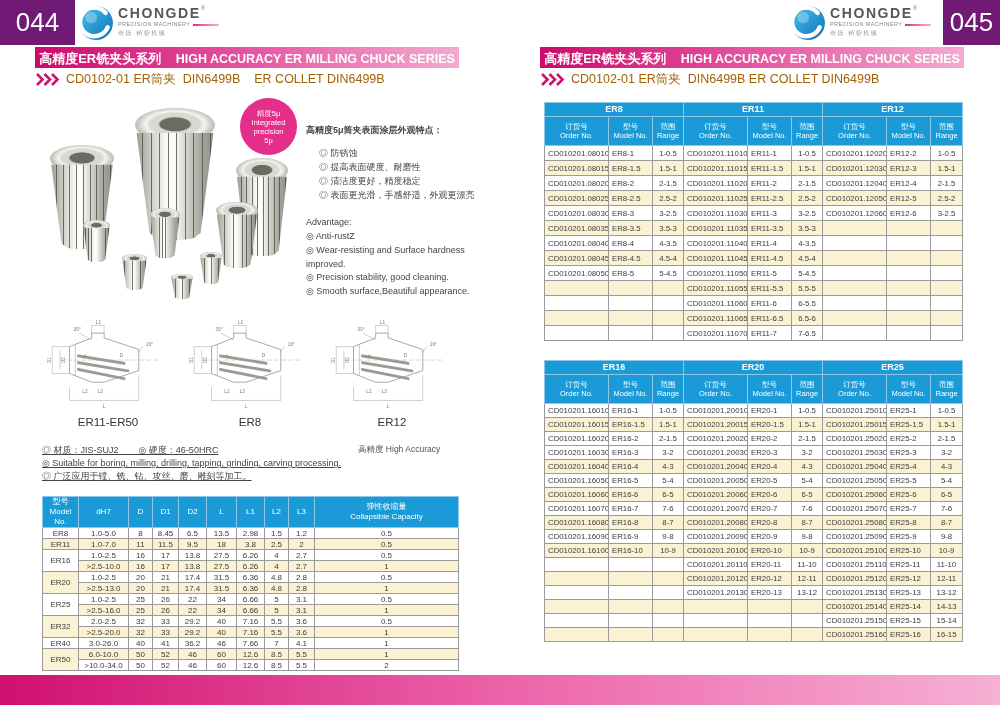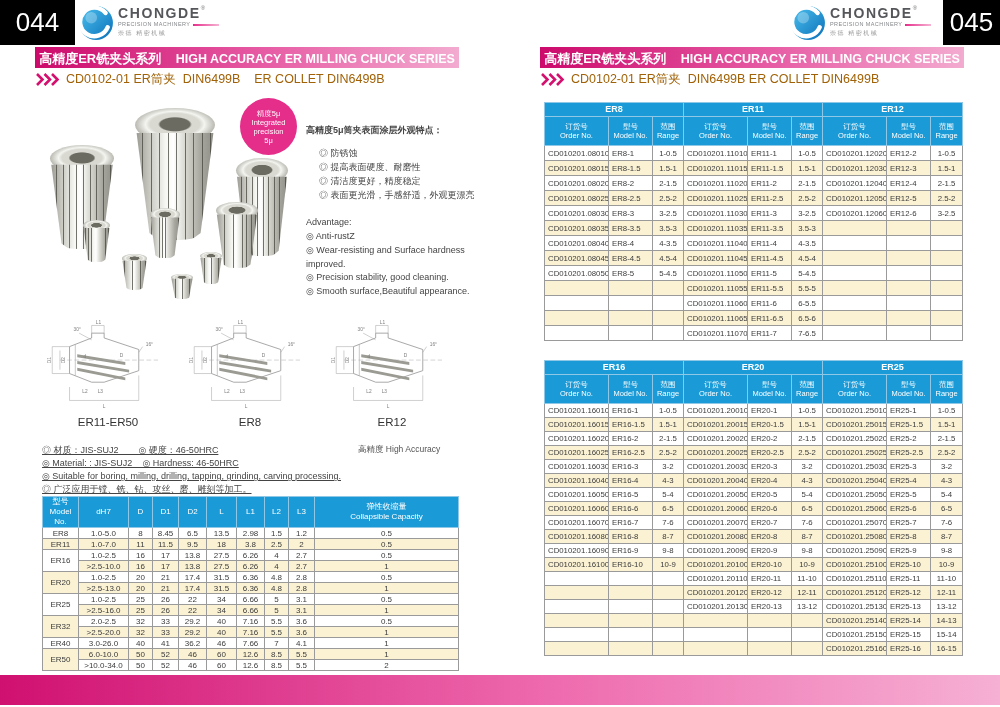--- a/index.html
+++ b/index.html
@@ -1,21 +1,21 @@
 <!DOCTYPE html>
 <html><head>
 <meta charset="utf-8">
 <style>
   html,body{margin:0;padding:0;}
   body{width:1000px;height:707px;position:relative;background:#fff;overflow:hidden;
        font-family:"Liberation Sans",sans-serif;color:#333;}
   .abs{position:absolute;}
 
   
-  .corner{background:#000000;color:#fff;font-size:26px;display:flex;align-items:center;justify-content:center;}
+  .corner{background:#701a75;color:#fff;font-size:26px;display:flex;align-items:center;justify-content:center;}
   #corner-left{left:0;top:0;width:75px;height:45px;}
   #corner-right{left:943px;top:0;width:57px;height:45px;}
 
   
   .logo{display:flex;align-items:flex-start;gap:4px;}
   #logo-left{left:78px;top:5px;}
   #logo-right{left:790px;top:5px;}
   .logo-txt{line-height:1;}
   .logo-name{font-size:14px;font-weight:bold;color:#55565a;letter-spacing:1.6px;}
   .logo-reg{font-size:6px;color:#777;vertical-align:top;}
@@ -256,21 +256,20 @@
           <use href="#sym-collet" xlink:href="#sym-collet"></use>
         </svg>
       <div class="dlabel">ER12</div>
     </div>
   </div>
 
   <div id="accuracy-note" class="abs">高精度 High Accuracy</div>
 
   <div id="material" class="abs">
       <div>◎ 材质：JIS-SUJ2        ◎ 硬度：46-50HRC</div>
-      <div>◎ Material: : JIS-SUJ2    ◎ Hardness: 46-50HRC</div>
       <div>◎ Suitable for boring, milling, drilling, tapping, grinding, carving processing.</div>
       <div>◎ 广泛应用于镗、铣、钻、攻丝、磨、雕刻等加工。</div>
     </div>
 
   <table id="dim-table" class="abs">
     <colgroup>
       <col style="width:36px">
         <col style="width:50px">
         <col style="width:24px">
         <col style="width:26px">
@@ -739,31 +738,20 @@
           <td>CD010201.16020</td>
           <td>ER16-2</td>
           <td>2-1.5</td>
           <td>CD010201.20020</td>
           <td>ER20-2</td>
           <td>2-1.5</td>
           <td>CD010201.25020</td>
           <td>ER25-2</td>
           <td>2-1.5</td>
         </tr>
-        <tr class="sh-c">
-          <td>CD010201.16025</td>
-          <td>ER16-2.5</td>
-          <td>2.5-2</td>
-          <td>CD010201.20025</td>
-          <td>ER20-2.5</td>
-          <td>2.5-2</td>
-          <td>CD010201.25025</td>
-          <td>ER25-2.5</td>
-          <td>2.5-2</td>
-        </tr>
         <tr class="sh-w">
           <td>CD010201.16030</td>
           <td>ER16-3</td>
           <td>3-2</td>
           <td>CD010201.20030</td>
           <td>ER20-3</td>
           <td>3-2</td>
           <td>CD010201.25030</td>
           <td>ER25-3</td>
           <td>3-2</td>

